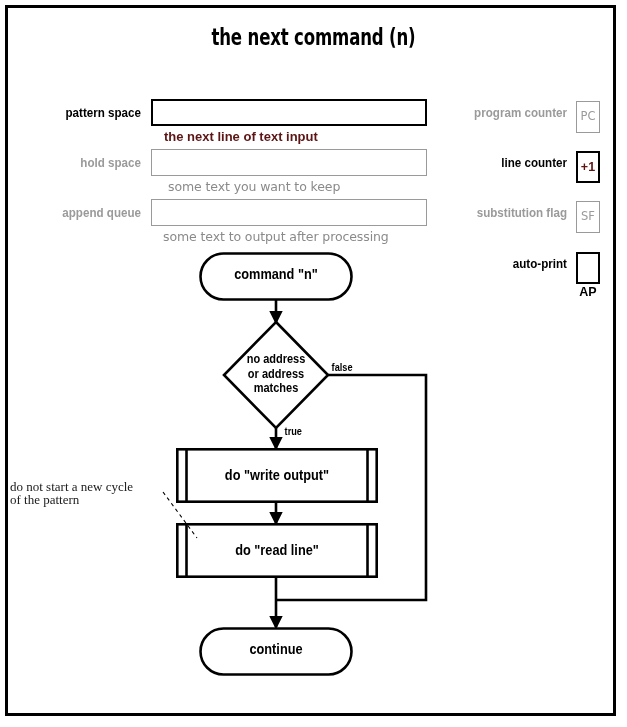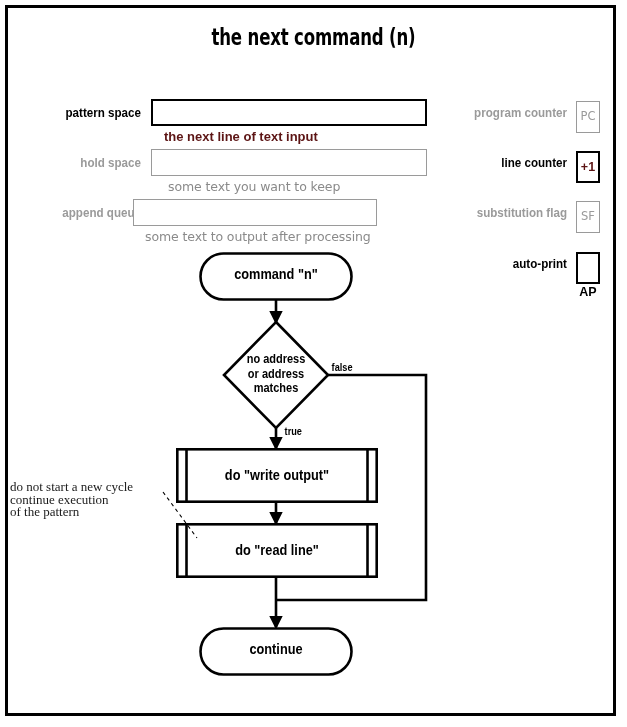--- a/index.html
+++ b/index.html
@@ -181,21 +181,21 @@
   <div class="reg-label active" style="left:0px; top:105px; width:141px;">pattern space</div>
   <div class="reg-label" style="left:0px; top:155px; width:141px;">hold space</div>
   <div class="reg-label" style="left:0px; top:205px; width:141px;">append queue</div>
 
   <div class="reg-field active" style="left:151px; top:99px; width:276px; height:27px;">
     <span class="reg-field-text">the next line of text input</span>
   </div>
   <div class="reg-field" style="left:151px; top:149px; width:276px; height:27px;padding-left:16px;">
     <span class="reg-field-text">some text you want to keep</span>
   </div>
-  <div class="reg-field" style="left:133px; top:199px; width:244px; height:27px;">
+  <div class="reg-field" style="left:151px; top:199px; width:276px; height:27px;">
     <span class="reg-field-text">some text to output after processing</span>
   </div>
 
   <div class="badge-label" style="left:400px; top:105px; width:167px;">program counter</div>
   <div class="badge-label active" style="left:400px; top:155px; width:167px;">line counter</div>
   <div class="badge-label" style="left:400px; top:205px; width:167px;">substitution flag</div>
   <div class="badge-label active" style="left:400px; top:256px; width:167px;">auto-print</div>
 
   <div class="badge-box" style="left:576px; top:101px;">
     <span class="badge-text">PC</span>
@@ -257,17 +257,16 @@
   <div class="flow-text branch" style="left:283px; top:424px; width:40px; text-align:left;">true</div>
 
   <div class="flow-text process" style="left:187px; top:468px; width:180px;">do "write output"</div>
 
   <div class="flow-text process" style="left:187px; top:543px; width:180px;">do "read line"</div>
 
   <div class="flow-text terminal" style="left:200px; top:642px; width:152px;">continue</div>
 
   <div class="annot" style="left:10px; top:481px; width:155px;">
     <div>do not start a new cycle</div>
-    <div>continue execution</div>
     <div>of the pattern</div>
   </div>
 
 </div>
 
 </body></html>

